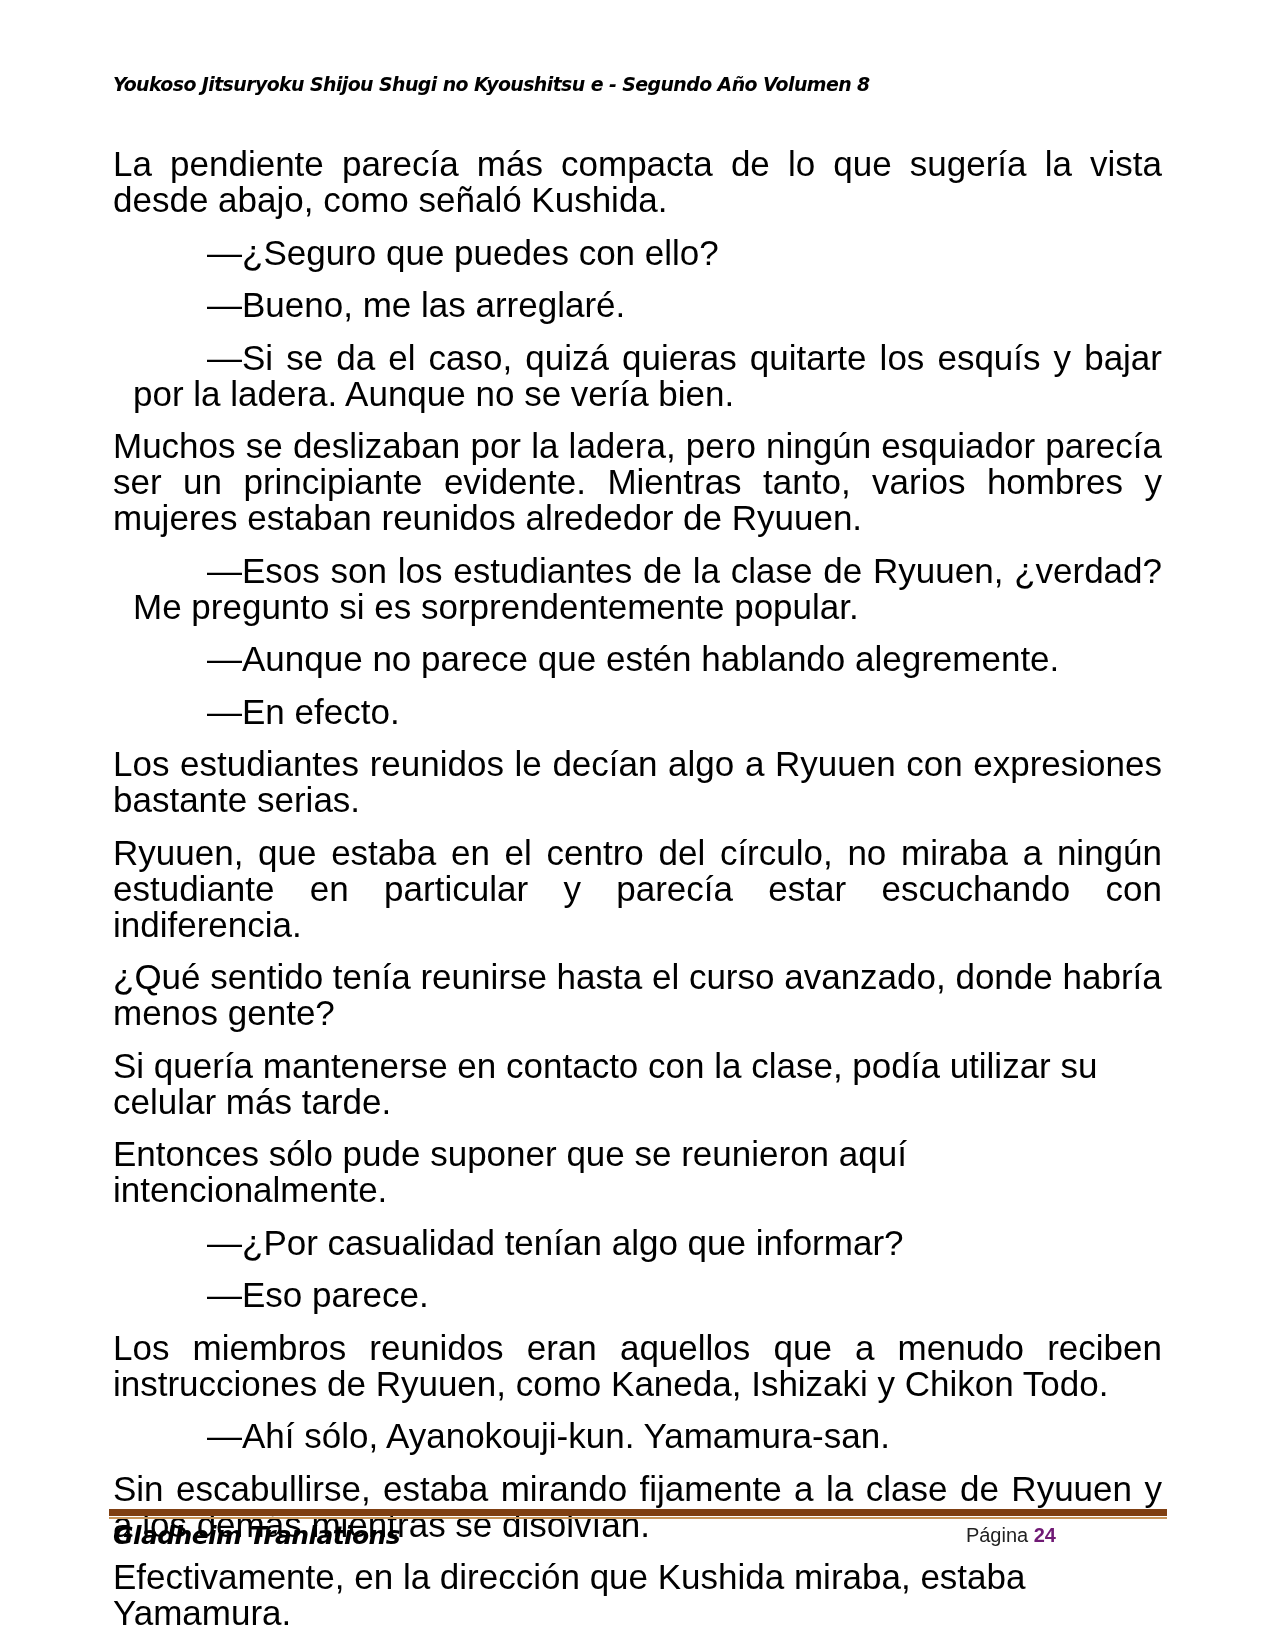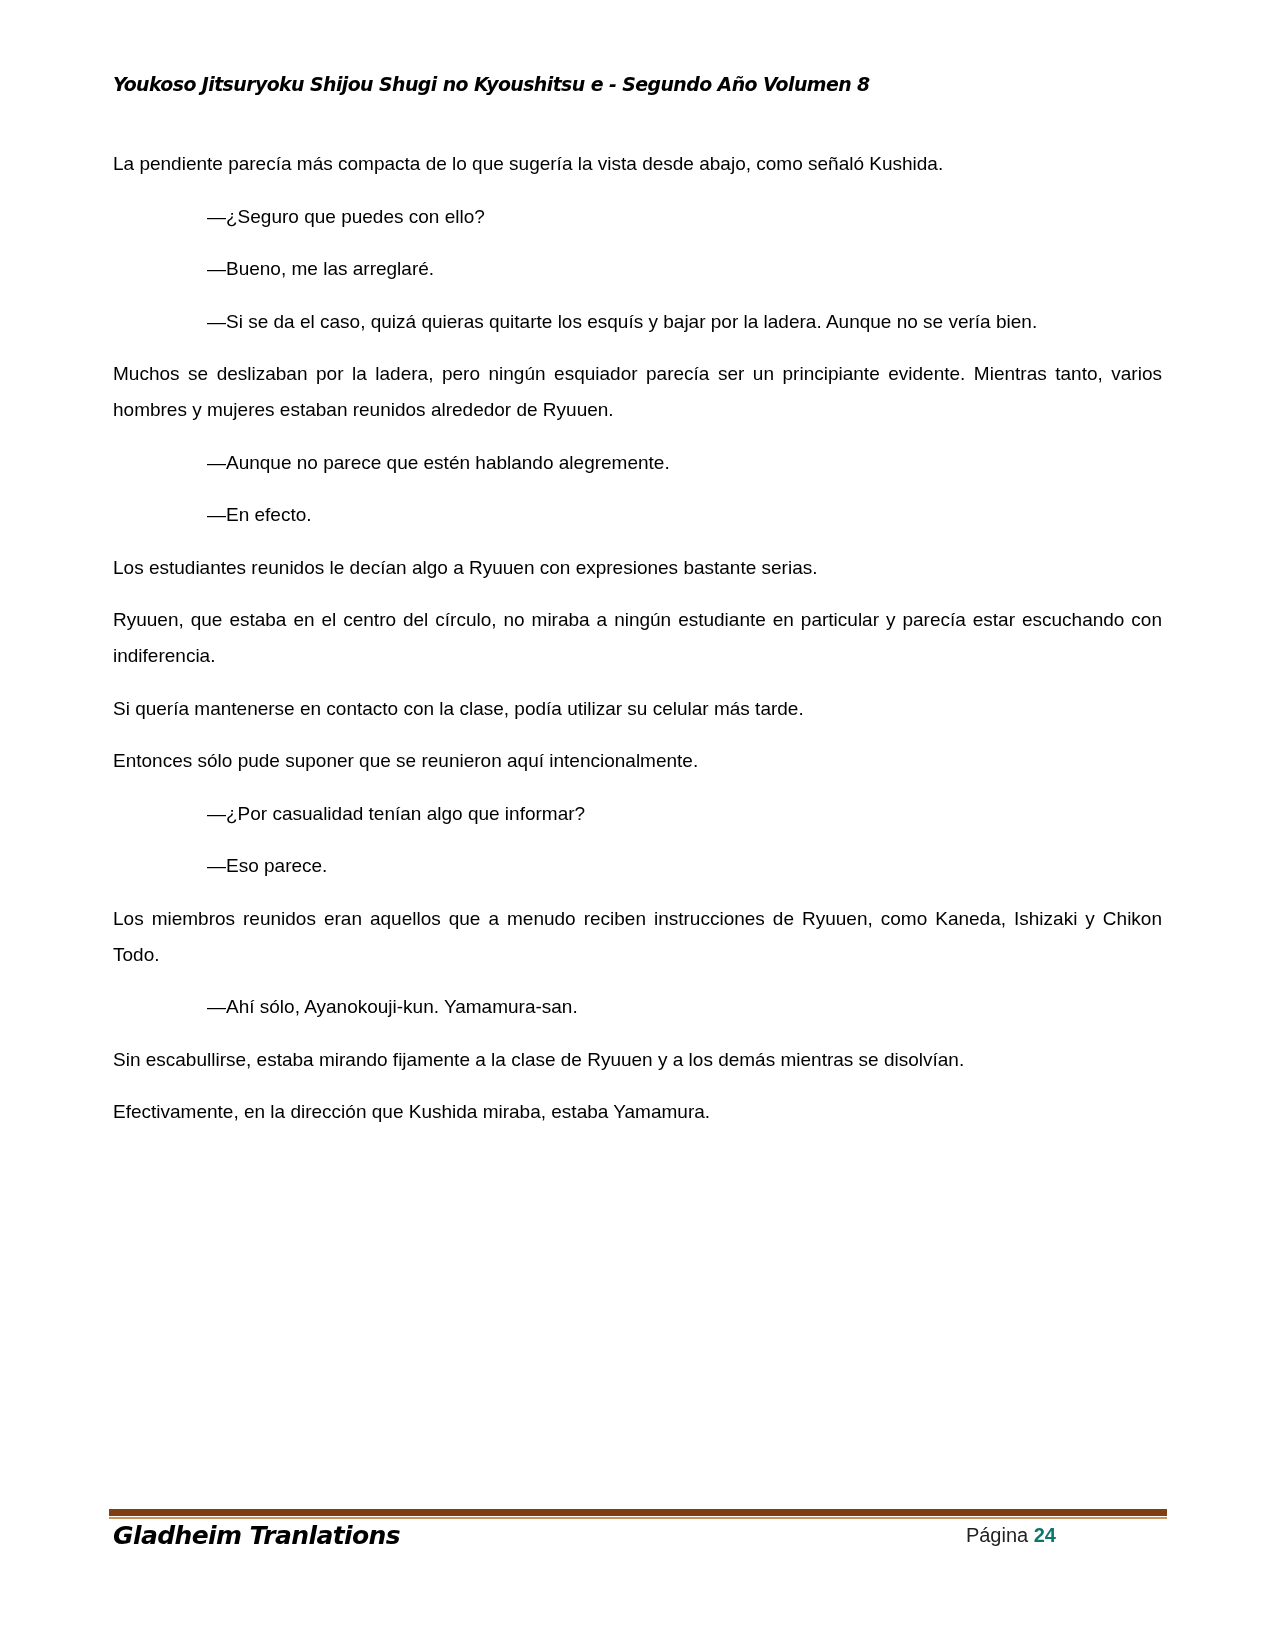--- a/index.html
+++ b/index.html
@@ -35,21 +35,21 @@
       white-space: nowrap;
       transform: scaleX(0.97);
       transform-origin: left center;
     }
     .body-text {
       position: absolute;
       left: 113px;
       top: 146px;
       width: 1049px;
       font-family: "Liberation Sans", sans-serif;
-      font-size: 19px;
+      font-size: 35px;
       line-height: 36px;
     }
     .body-text p {
       margin: 0 0 16.5px 0;
       text-align: justify;
     }
     .body-text p.last-line-left {
       text-align: left;
     }
     .body-text p.dialogue {
@@ -89,40 +89,42 @@
       right: 113px;
       top: 1522px;
       font-family: "Liberation Sans", sans-serif;
       font-size: 20px;
       line-height: 26px;
       white-space: nowrap;
       color: #222222;
     }
     .footer-right .page-num {
       font-weight: bold;
-      color: #0f766e;
+      color: #701a75;
     }
   </style>
 </head>
 <body>
 
 <div class="page">
 
   <div class="running-header">Youkoso Jitsuryoku Shijou Shugi no Kyoushitsu e - Segundo Año Volumen 8</div>
 
   <div class="body-text">
     <p class="narration">La pendiente parecía más compacta de lo que sugería la vista desde abajo, como señaló Kushida.</p>
     <p class="dialogue last-line-left">—¿Seguro que puedes con ello?</p>
     <p class="dialogue last-line-left">—Bueno, me las arreglaré.</p>
     <p class="dialogue">—Si se da el caso, quizá quieras quitarte los esquís y bajar por la ladera. Aunque no se vería bien.</p>
     <p class="narration">Muchos se deslizaban por la ladera, pero ningún esquiador parecía ser un principiante evidente. Mientras tanto, varios hombres y mujeres estaban reunidos alrededor de Ryuuen.</p>
+    <p class="dialogue">—Esos son los estudiantes de la clase de Ryuuen, ¿verdad? Me pregunto si es sorprendentemente popular.</p>
     <p class="dialogue last-line-left">—Aunque no parece que estén hablando alegremente.</p>
     <p class="dialogue last-line-left">—En efecto.</p>
     <p class="narration">Los estudiantes reunidos le decían algo a Ryuuen con expresiones bastante serias.</p>
     <p class="narration">Ryuuen, que estaba en el centro del círculo, no miraba a ningún estudiante en particular y parecía estar escuchando con indiferencia.</p>
+    <p class="narration last-line-left">¿Qué sentido tenía reunirse hasta el curso avanzado, donde habría menos gente?</p>
     <p class="narration last-line-left">Si quería mantenerse en contacto con la clase, podía utilizar su celular más tarde.</p>
     <p class="narration last-line-left">Entonces sólo pude suponer que se reunieron aquí intencionalmente.</p>
     <p class="dialogue last-line-left">—¿Por casualidad tenían algo que informar?</p>
     <p class="dialogue last-line-left">—Eso parece.</p>
     <p class="narration">Los miembros reunidos eran aquellos que a menudo reciben instrucciones de Ryuuen, como Kaneda, Ishizaki y Chikon Todo.</p>
     <p class="dialogue last-line-left">—Ahí sólo, Ayanokouji-kun. Yamamura-san.</p>
     <p class="narration">Sin escabullirse, estaba mirando fijamente a la clase de Ryuuen y a los demás mientras se disolvían.</p>
     <p class="narration last-line-left">Efectivamente, en la dirección que Kushida miraba, estaba Yamamura.</p>
   </div>
 

